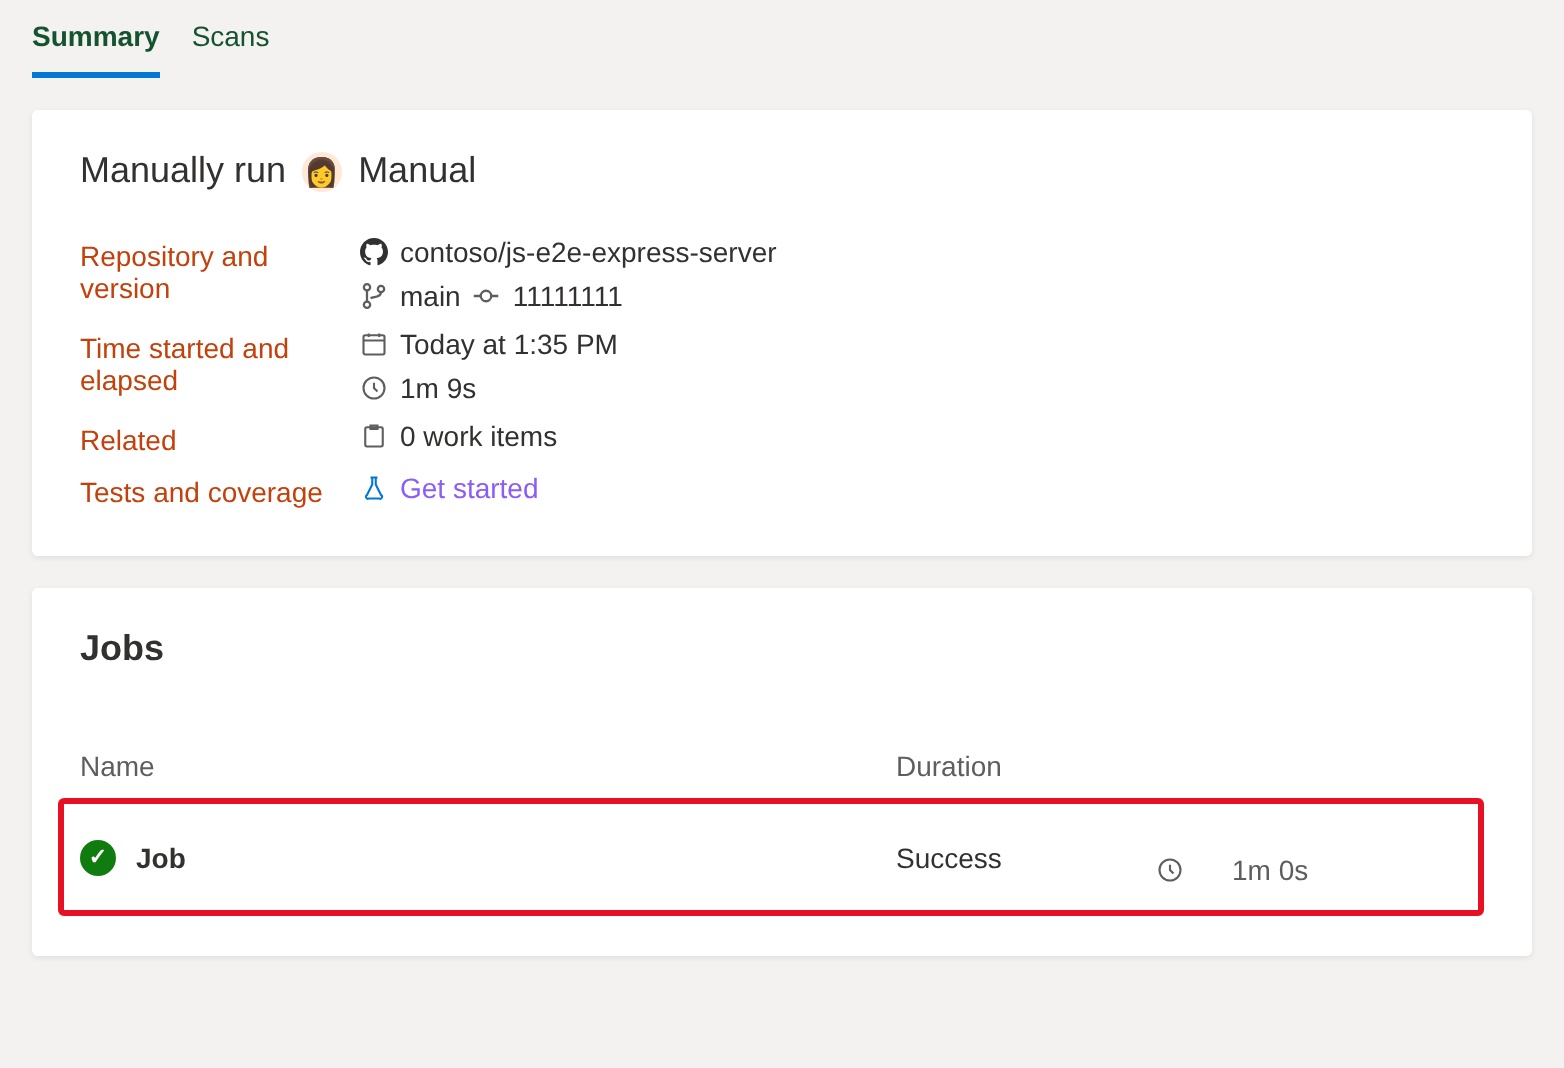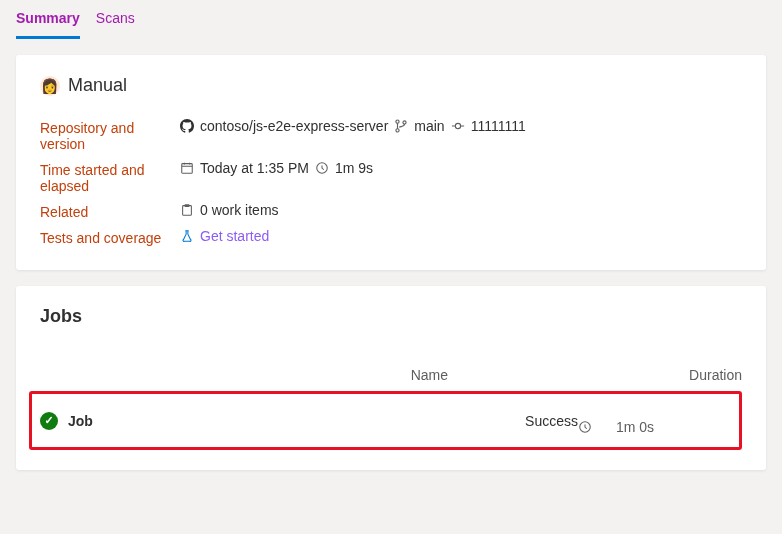--- a/index.html
+++ b/index.html
@@ -13,21 +13,21 @@
       overflow: hidden;
     }
     .tabs {
       display: flex;
       gap: 16px;
       padding: 0 16px;
     }
     .tab {
       padding: 10px 0;
       cursor: pointer;
-      color: #a21caf;
+      color: #14532d;
     }
     .tab.active {
       font-weight: 600;
       border-bottom: 3px solid #0078d4;
     }
     .card {
       background: #fff;
       border-radius: 3px;
       box-shadow: 0 1px 3px rgba(0,0,0,0.08);
       margin: 16px;
@@ -73,21 +73,21 @@
       padding: 4px 0;
     }
     .detail-label {
       width: 140px;
       color: #c2410c;
       font-size: 14px;
       padding-top: 2px;
     }
     .detail-values {
       display: flex;
-      flex-direction: row;
+      flex-direction: column;
       gap: 6px;
     }
     .inline-values {
       flex-direction: row;
       gap: 16px;
     }
     .value-item {
       display: inline-flex;
       align-items: center;
       gap: 6px;
@@ -115,21 +115,20 @@
       display: inline-flex;
       width: fit-content;
     }
     .jobs-title {
       font-size: 18px;
       font-weight: 600;
       margin-bottom: 32px;
     }
     .jobs-table {
       width: 100%;
-      text-align: right;
     }
     .jobs-head {
       display: flex;
       color: #605e5c;
       padding: 8px 0;
       font-size: 14px;
     }
     .col-name { flex: 0 0 408px; }
     .col-status { flex: 0 0 130px; }
     .col-duration { flex: 1; }
@@ -171,20 +170,21 @@
 <body>
 
 <div class="tabs">
   <div class="tab active">Summary</div>
   <div class="tab">Scans</div>
 </div>
 
 <div class="card">
   <div class="card-header">
     <div class="run-title">
+      <span>Manually run</span>
       <span class="avatar">👩</span>
       <span>Manual</span>
     </div>
   </div>
 
   <div class="details">
     <div class="detail-row">
       <div class="detail-label">Repository and version</div>
       <div class="detail-values">
         <span class="value-item">

